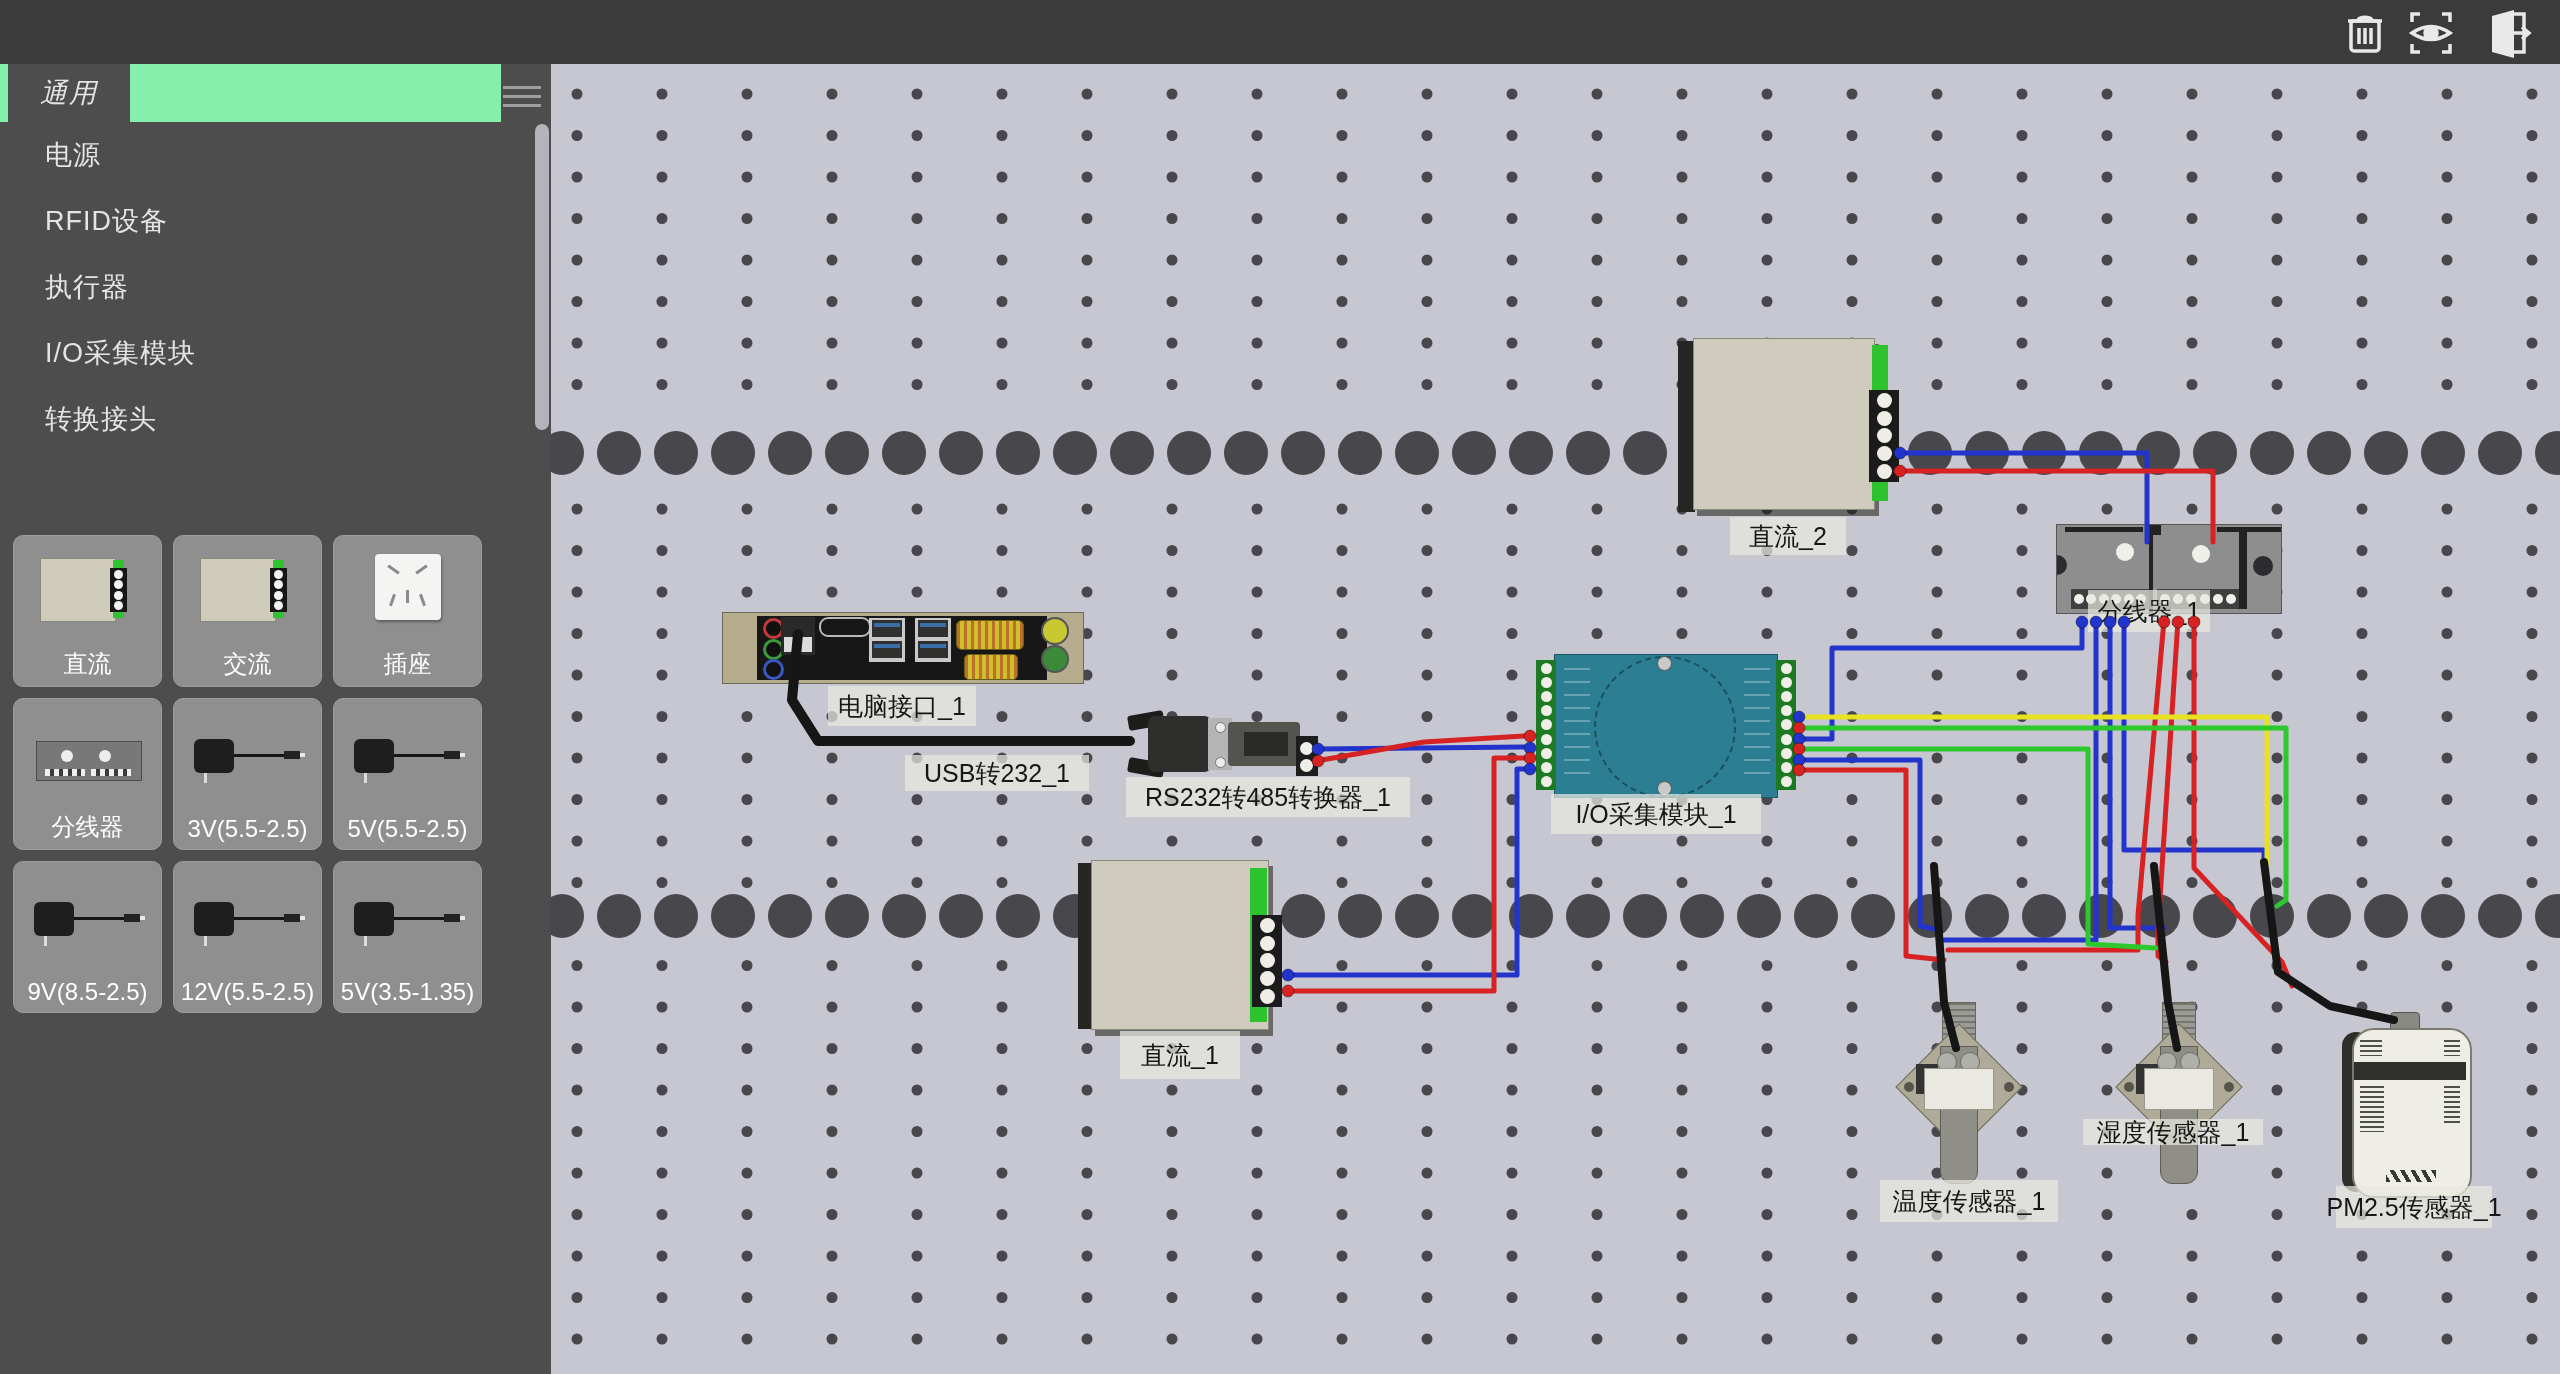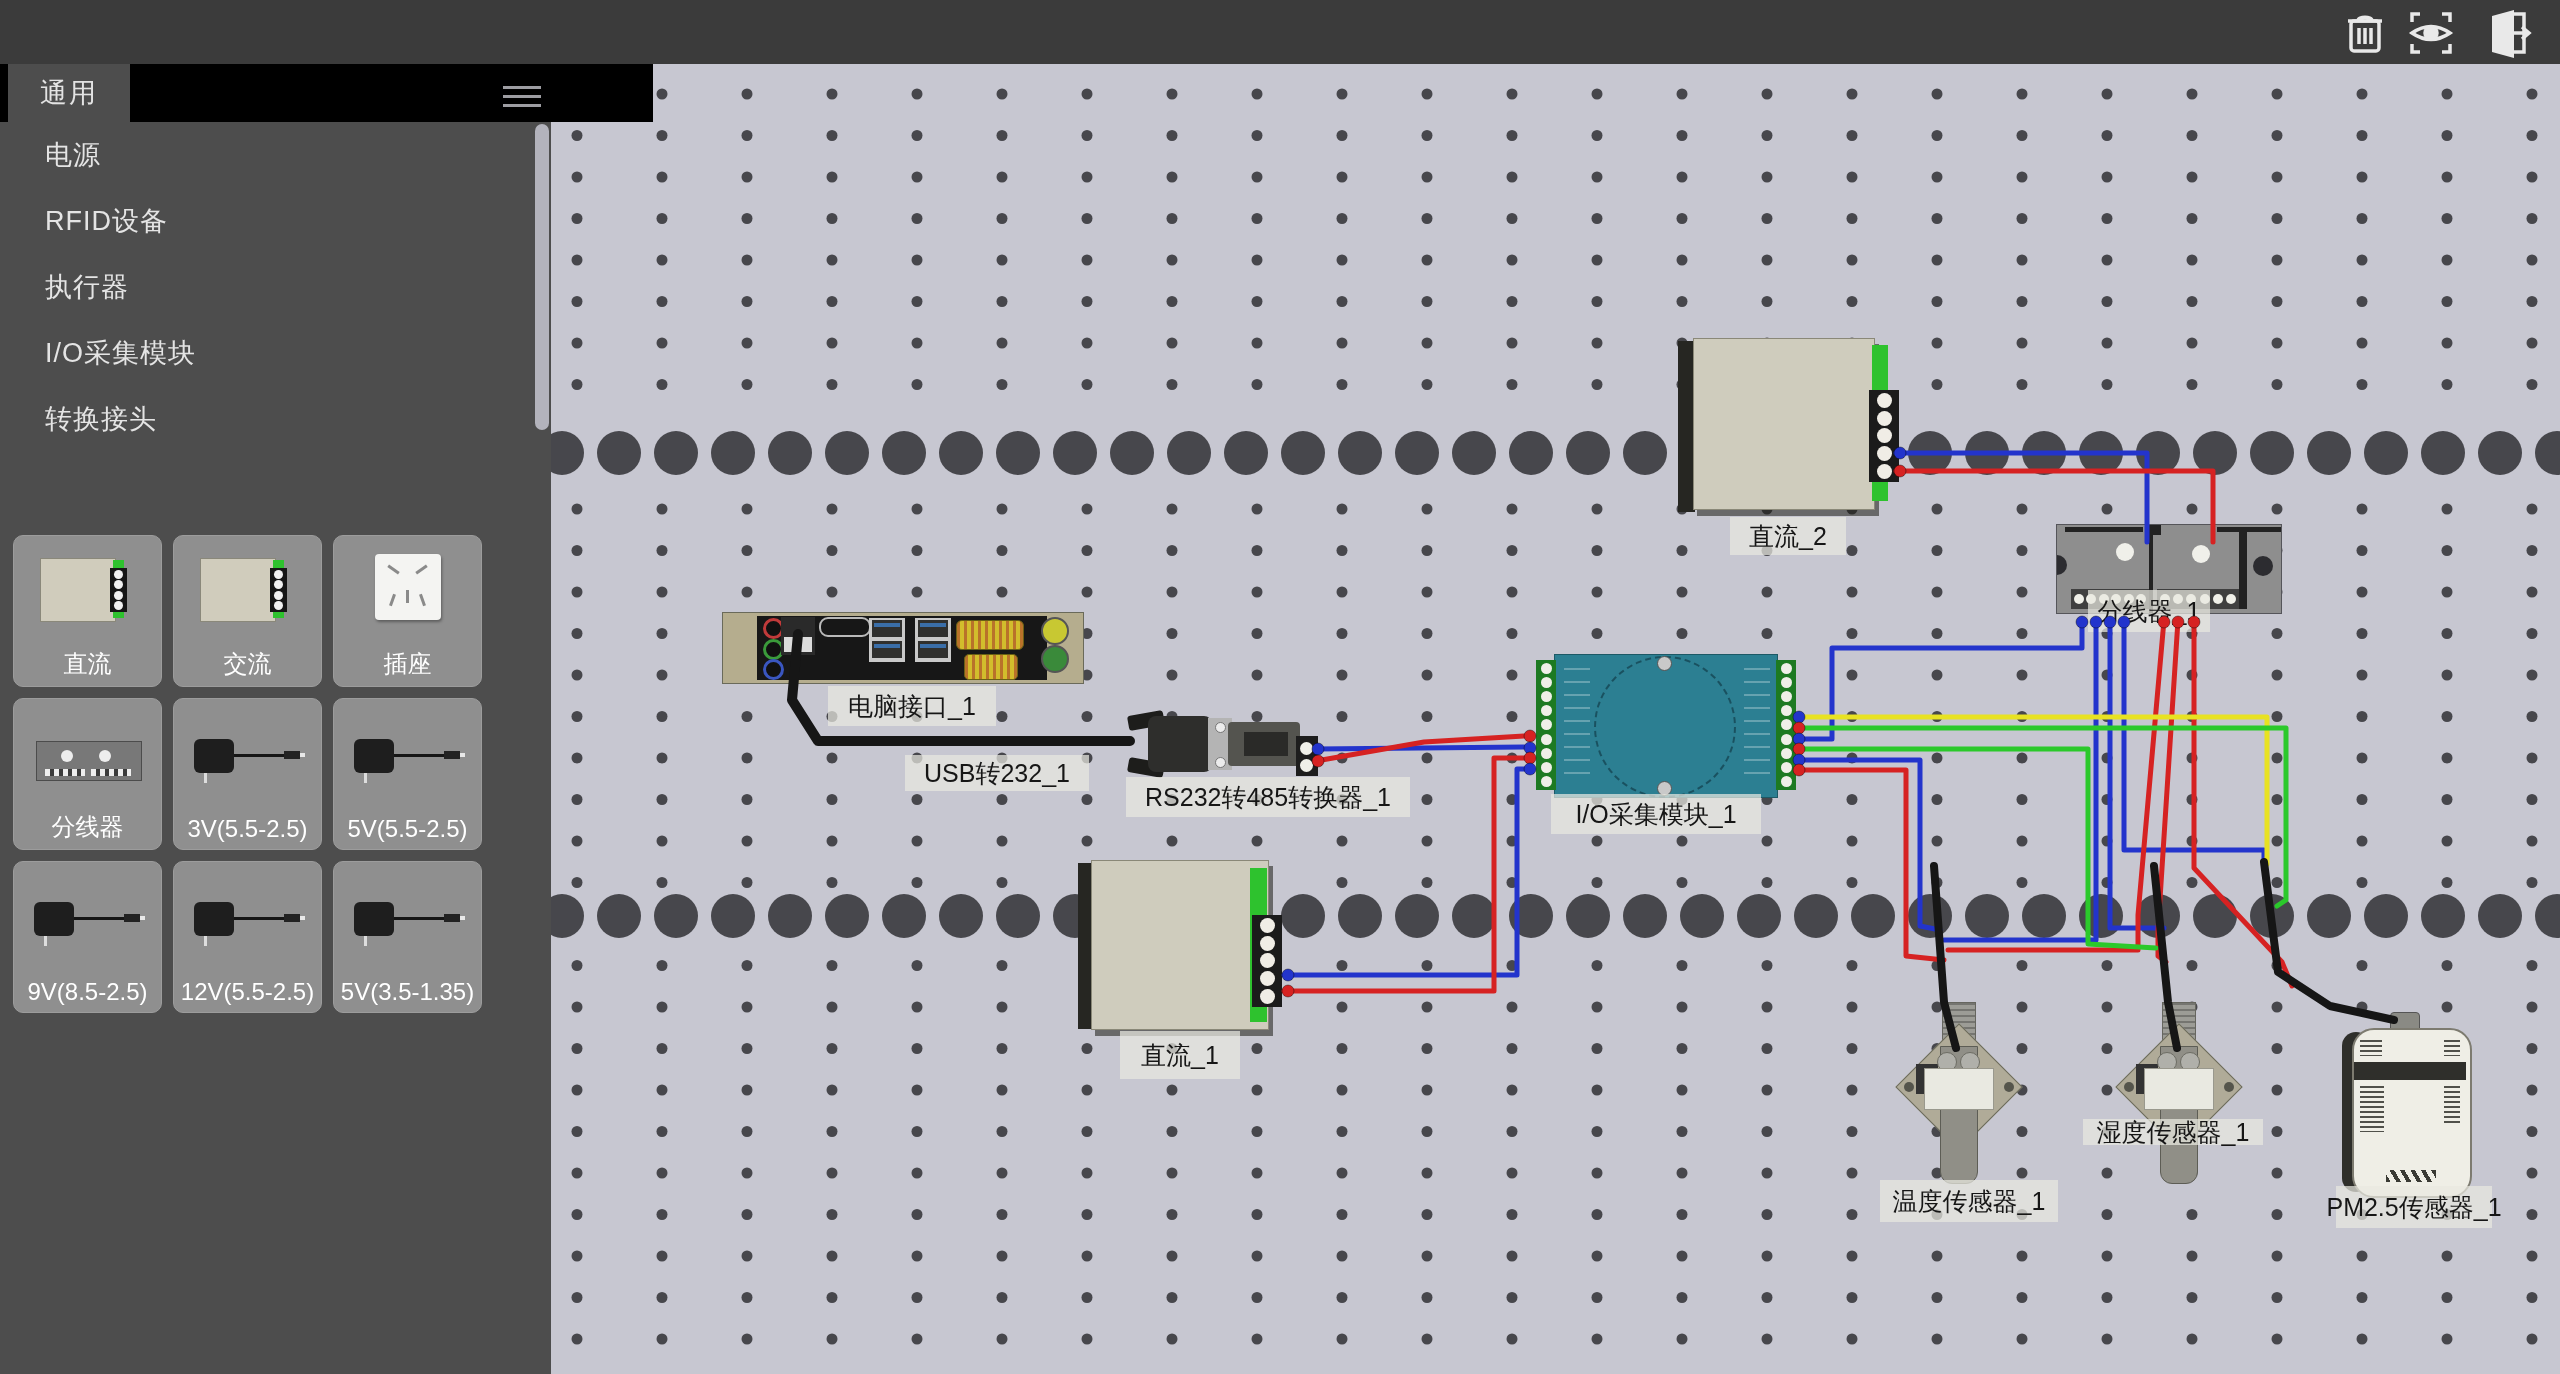--- a/index.html
+++ b/index.html
@@ -8,21 +8,21 @@
   .abs{position:absolute;}
 
   
   #header{left:0;top:0;width:2560px;height:64px;background:#3b3b3b;z-index:40;}
   #title{left:34px;top:12px;font-size:31px;font-weight:bold;color:#f2f2f2;letter-spacing:2px;}
   .hicon{top:6px;width:54px;height:54px;z-index:41;cursor:pointer;}
   .hicon svg{width:100%;height:100%;}
 
   
   #sidebar{left:0;top:64px;width:551px;height:1310px;background:#4d4d4d;z-index:30;}
-  #tabstrip{left:0;top:0;width:653px;height:58px;background:#000000;}
+  #tabstrip{left:0;top:0;width:501px;height:58px;background:#86efac;font-style:italic;}
   #tab-active{left:8px;top:0;width:122px;height:58px;background:#4d4d4d;color:#e3e3e3;
       font-size:27px;display:flex;align-items:center;justify-content:center;letter-spacing:2px;}
   #hamburger{left:503px;top:22px;width:38px;height:22px;}
   #hamburger div{position:absolute;left:0;width:38px;height:3px;background:#9d9da2;}
   #menu{left:0;top:58px;width:551px;}
   .menu-item{position:relative;height:66px;line-height:66px;padding-left:45px;
       color:#e4e4e4;font-size:27px;letter-spacing:1px;cursor:pointer;}
   #vscroll{left:535px;top:60px;width:14px;height:306px;background:#b3b3bc;border-radius:7px;}
   #tilegrid{left:13px;top:471px;width:525px;}
   .tile{position:absolute;width:147px;height:150px;background:#8f8f8f;border-radius:10px;
@@ -1026,21 +1026,21 @@
   <div class="abs" id="pm-main" style="left:14px;top:18px;width:116px;height:166px"></div>
   <div class="abs" id="pm-band" style="left:16px;top:52px;width:112px;height:18px"></div>
   <div class="pmvent" style="left:22px;top:30px;width:22px;height:16px"></div>
   <div class="pmvent" style="left:22px;top:76px;width:24px;height:46px"></div>
   <div class="pmvent" style="left:106px;top:30px;width:16px;height:16px"></div>
   <div class="pmvent" style="left:106px;top:76px;width:16px;height:38px"></div>
   <div class="pmhatch" style="left:48px;top:160px;width:50px;height:12px"></div>
 </div>
 
 <div class="abs dev-label" style="left:1730px;top:517px;width:116px;height:38px">直流_2</div>
-<div class="abs dev-label" style="left:828px;top:686px;width:168px;height:40px">电脑接口_1</div>
+<div class="abs dev-label" style="left:828px;top:686px;width:148px;height:40px">电脑接口_1</div>
 <div class="abs dev-label" style="left:905px;top:755px;width:184px;height:36px">USB转232_1</div>
 <div class="abs dev-label" style="left:1126px;top:777px;width:284px;height:40px">RS232转485转换器_1</div>
 <div class="abs dev-label" style="left:1551px;top:794px;width:210px;height:40px">I/O采集模块_1</div>
 <div class="abs dev-label" style="left:2088px;top:590px;width:122px;height:42px">分线器_1</div>
 <div class="abs dev-label" style="left:1120px;top:1031px;width:120px;height:48px">直流_1</div>
 <div class="abs dev-label" style="left:1880px;top:1180px;width:178px;height:42px">温度传感器_1</div>
 <div class="abs dev-label" style="left:2083px;top:1119px;width:180px;height:26px">湿度传感器_1</div>
 <div class="abs dev-label" style="left:2336px;top:1186px;width:156px;height:42px">PM2.5传感器_1</div>
 
 <svg id="wires" class="abs" width="2560" height="1374">

